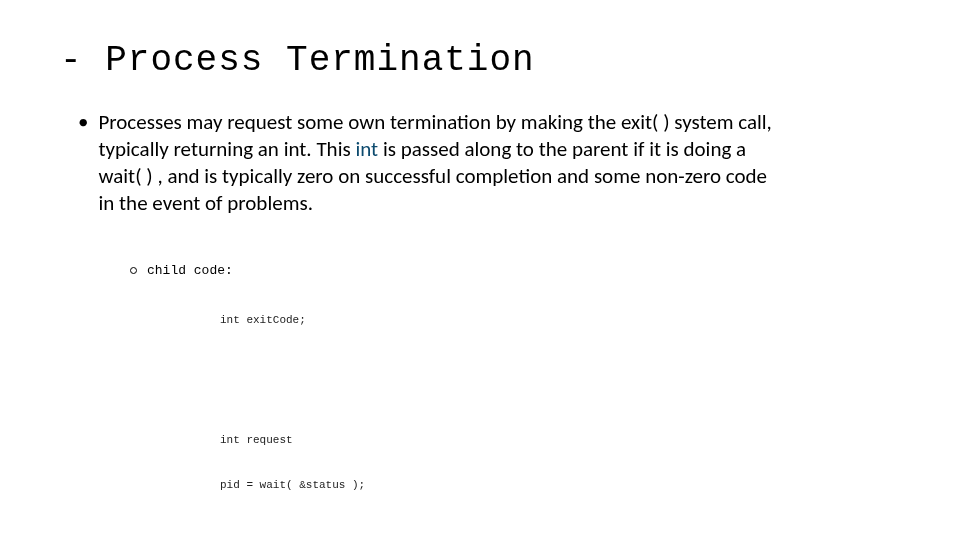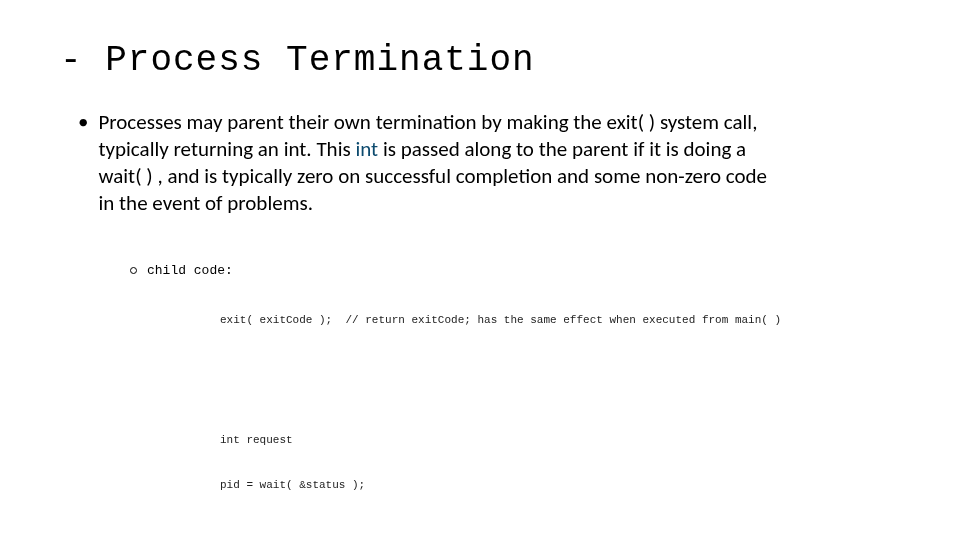--- a/index.html
+++ b/index.html
@@ -18,33 +18,33 @@
 </head>
 <body>
 
 <div class="slide">
 
   <h1 class="title">- Process Termination</h1>
 
   <div class="bullet">
     <span class="dot">•</span>
     <span class="text">
-      <span>Processes may parent their own termination by making the exit( ) system call, typically returning an int. This </span><a class="link">int</a><span> is passed along to the parent if it is doing a wait( ) , and is typically zero on successful completion and some non-zero code in the event of problems.</span>
+      <span>Processes may request some own termination by making the exit( ) system call, typically returning an int. This </span><a class="link">int</a><span> is passed along to the parent if it is doing a wait( ) , and is typically zero on successful completion and some non-zero code in the event of problems.</span>
     </span>
   </div>
 
   <div class="code-block">
 
     <div class="code-item">
       <div class="code-label-row">
         <span class="ring"></span>
         <span>child code:</span>
       </div>
       <div class="code-lines">
-        <div>exit( exitCode );  // return exitCode; has the same effect when executed from main( )</div>
+        <div>int exitCode;</div>
       </div>
     </div>
 
     <div class="code-item">
       <div class="code-lines">
         <div>int request</div>
         <div>pid = wait( &amp;status );</div>
         
         
       </div>

